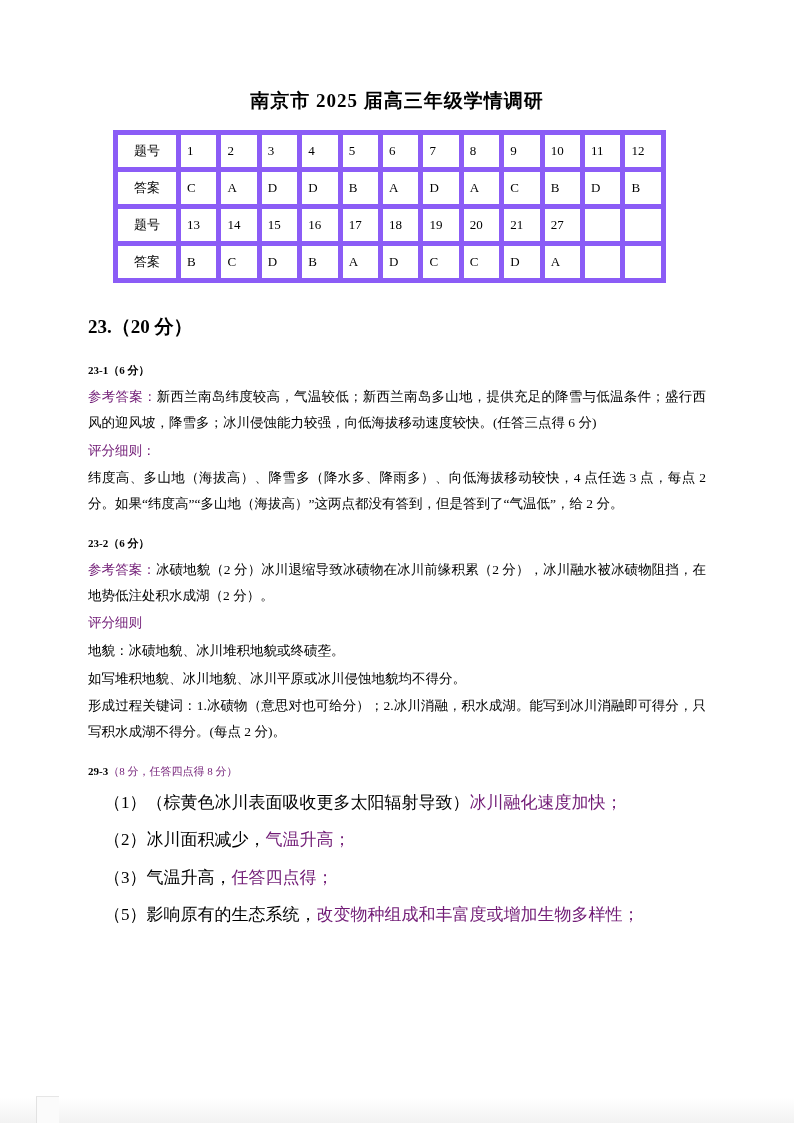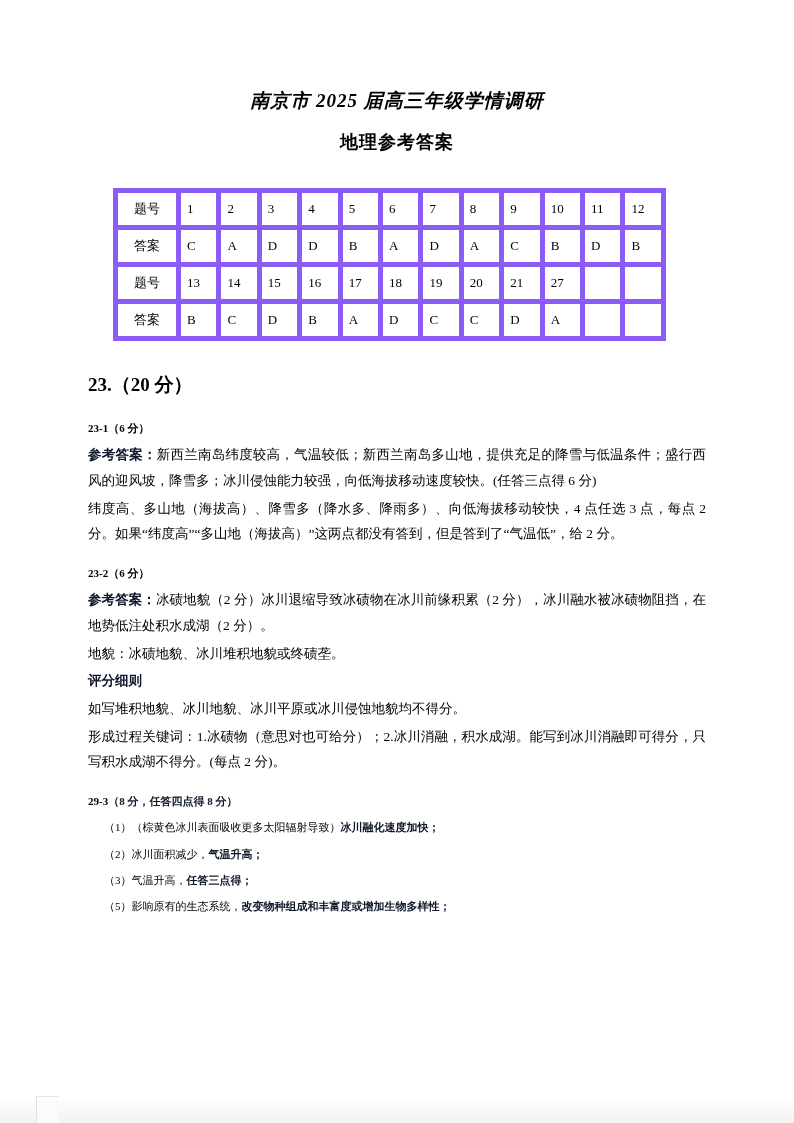--- a/index.html
+++ b/index.html
@@ -22,21 +22,20 @@
     box-sizing: border-box;
     padding: 80px 88px 0 88px;
   }
   .title-main {
     text-align: center;
     font-size: 19px;
     font-weight: bold;
     letter-spacing: 1px;
     margin-top: 8px;
     margin-bottom: 16px;
-    font-style: italic;
   }
   .title-sub {
     text-align: center;
     font-size: 18px;
     font-weight: bold;
     letter-spacing: 1px;
     margin-bottom: 34px;
   }
   table.answers {
     border-collapse: collapse;
@@ -68,35 +67,35 @@
     margin-top: 20px;
     margin-bottom: 6px;
   }
   .q-sub {
     font-weight: bold;
     font-size: 11px;
     margin-top: 16px;
     margin-bottom: 4px;
   }
   .red-b {
-    color: #0f172a;
-    font-weight: bold;
+    color: #701a75;
+    font-weight: normal;
   }
   p.body {
     margin: 2px 0 2px 0;
     font-size: 13.5px;
     line-height: 1.9;
     text-align: justify;
   }
   .tight {
     line-height: 1.7;
   }
   .list-item {
     margin: 6px 0 6px 0;
-    font-size: 11px;
+    font-size: 17px;
     padding-left: 16px;
   }
   .bottom-shade {
     position: absolute;
     left: 0;
     bottom: 0;
     width: 794px;
     height: 26px;
     background: linear-gradient(to bottom, #ffffff, #f2f2f2);
   }
@@ -110,21 +109,20 @@
     border-top: 1px solid #e6e6e6;
     background: #fbfbfb;
   }
 </style>
 </head>
 <body>
 
 <div class="page">
 
   <div class="title-main">南京市 2025 届高三年级学情调研</div>
-  <div class="title-sub">地理参考答案</div>
 
   <table class="answers">
     <tbody>
         <tr>
       <td class="label">题号</td>
       <td>1</td>
       <td>2</td>
       <td>3</td>
       <td>4</td>
       <td>5</td>
@@ -185,47 +183,50 @@
     </table>
 
   <div class="section">
 
     <div class="q-head">23.（20 分）</div>
 
     <div class="q-sub">23-1（6 分）</div>
     <p class="body">
       <span class="red-b">参考答案：</span><span>新西兰南岛纬度较高，气温较低；新西兰南岛多山地，提供充足的降雪与低温条件；盛行西风的迎风坡，降雪多；冰川侵蚀能力较强，向低海拔移动速度较快。(任答三点得 6 分)</span>
     </p>
+    <p class="body">
+      <span class="red-b">评分细则：</span>
+    </p>
     <p class="body">纬度高、多山地（海拔高）、降雪多（降水多、降雨多）、向低海拔移动较快，4 点任选 3 点，每点 2 分。如果“纬度高”“多山地（海拔高）”这两点都没有答到，但是答到了“气温低”，给 2 分。</p>
 
     <div class="q-sub">23-2（6 分）</div>
     <p class="body">
       <span class="red-b">参考答案：</span><span>冰碛地貌（2 分）冰川退缩导致冰碛物在冰川前缘积累（2 分），冰川融水被冰碛物阻挡，在地势低注处积水成湖（2 分）。</span>
     </p>
+    <p class="body">
+      <span class="red-b">评分细则</span>
+    </p>
     <p class="body tight">地貌：冰碛地貌、冰川堆积地貌或终碛垄。</p>
-    <p class="body">
-      <span class="red-b">评分细则</span>
-    </p>
     <p class="body tight">如写堆积地貌、冰川地貌、冰川平原或冰川侵蚀地貌均不得分。</p>
     <p class="body">
       <span style="font-weight:normal;">形成过程关键词：</span><span>1.冰碛物（意思对也可给分）；2.冰川消融，积水成湖。能写到冰川消融即可得分，只写积水成湖不得分。(每点 2 分)。</span>
     </p>
 
     <div class="q-sub">
       <span>29-3</span><span class="red-b">（8 分，任答四点得 8 分）</span>
     </div>
 
     <div class="list-item">
       <span>（1）</span><span>（棕黄色冰川表面吸收更多太阳辐射导致）</span><span class="red-b">冰川融化速度加快</span><span class="red-b">；</span>
     </div>
     <div class="list-item">
       <span>（2）</span><span>冰川面积减少，</span><span class="red-b">气温升高</span><span class="red-b">；</span>
     </div>
     <div class="list-item">
-      <span>（3）</span><span>气温升高，</span><span class="red-b">任答三点得</span><span class="red-b">；</span>
+      <span>（3）</span><span>气温升高，</span><span class="red-b">任答四点得</span><span class="red-b">；</span>
     </div>
     <div class="list-item">
       <span>（5）</span><span>影响原有的生态系统，</span><span class="red-b">改变物种组成和丰富度或增加生物多样性</span><span class="red-b">；</span>
     </div>
 
   </div>
 
   <div class="bottom-shade"></div>
   <div class="corner"></div>
 

